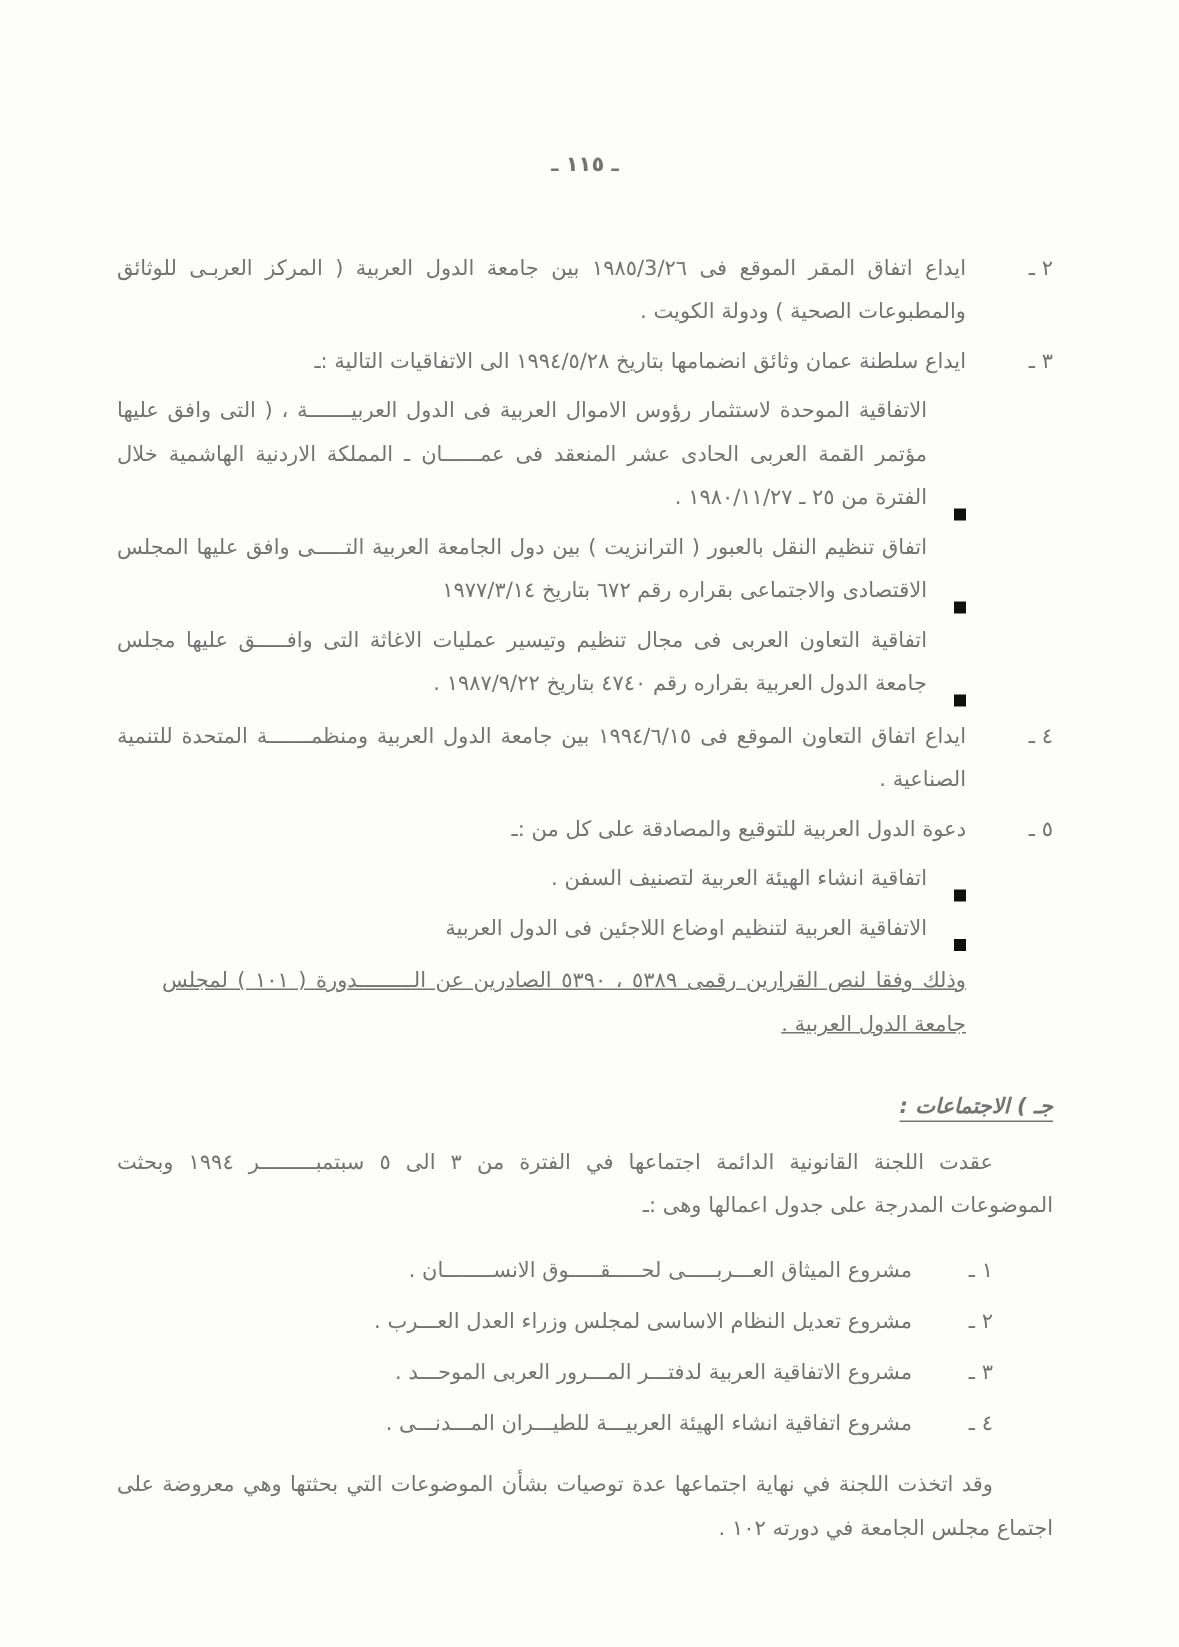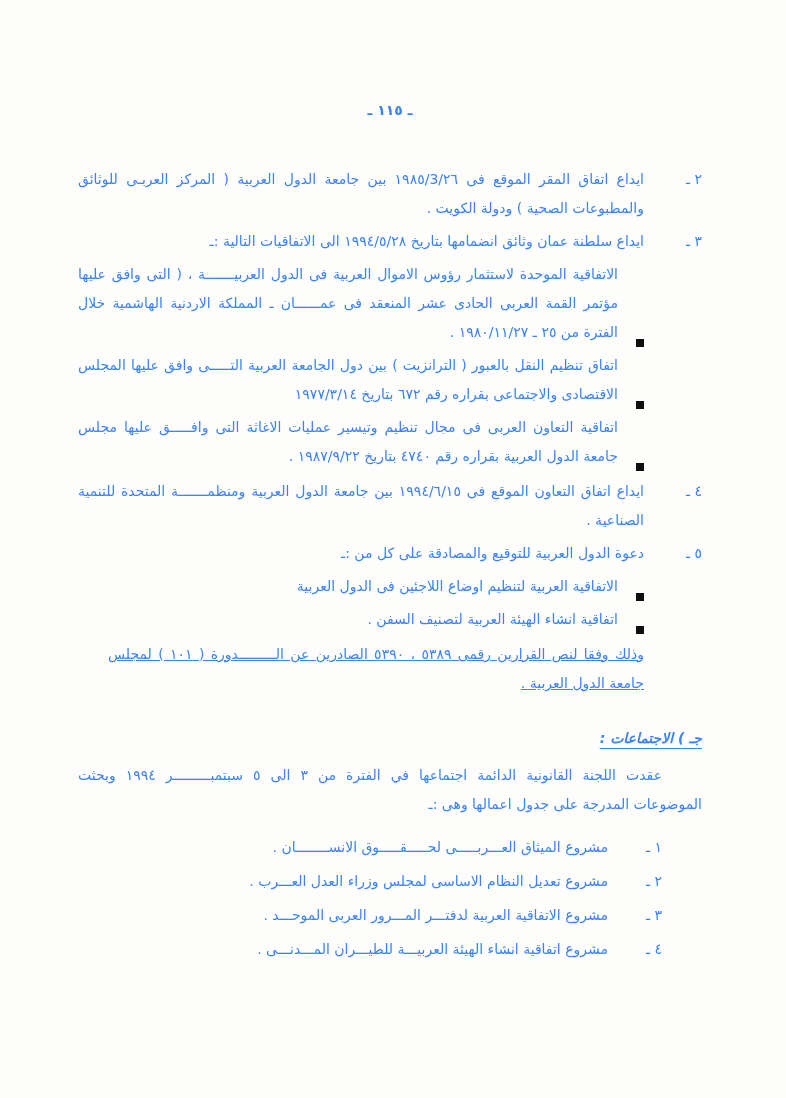--- a/index.html
+++ b/index.html
@@ -12,21 +12,21 @@
     width: 786px;
     height: 1098px;
     margin: 0 auto;
     background: #fdfdfb;
     box-sizing: border-box;
     padding: 96px 84px 36px 78px;
     direction: rtl;
     font-family: "DejaVu Sans", sans-serif;
     font-size: 14px;
     line-height: 29px;
-    color: #3b82f6;
+    color: #737373;
     overflow: hidden;
   }
   .page-number {
     text-align: center;
     font-weight: bold;
     letter-spacing: 1px;
     margin-bottom: 40px;
   }
   .doc-body p { margin: 0; }
 
@@ -145,25 +145,25 @@
     </div>
 
     <div class="item">
       <span class="marker">٥ ـ</span>
       <p class="item-text">دعوة الدول العربية للتوقيع والمصادقة على كل من :ـ</p>
     </div>
 
     <div class="bullet-group">
       <div class="bullet">
         <span class="bullet-square"></span>
-        <p class="bullet-text">الاتفاقية العربية لتنظيم اوضاع اللاجئين فى الدول العربية</p>
+        <p class="bullet-text">اتفاقية انشاء الهيئة العربية لتصنيف السفن .</p>
       </div>
       <div class="bullet">
         <span class="bullet-square"></span>
-        <p class="bullet-text">اتفاقية انشاء الهيئة العربية لتصنيف السفن .</p>
+        <p class="bullet-text">الاتفاقية العربية لتنظيم اوضاع اللاجئين فى الدول العربية</p>
       </div>
     </div>
 
     <p class="closing-note">وذلك وفقا لنص القرارين رقمى ٥٣٨٩ ، ٥٣٩٠ الصادرين عن الـــــــــدورة ( ١٠١ ) لمجلس جامعة الدول العربية .</p>
 
     <div class="meetings">
       <h3 class="section-heading">جـ ) الاجتماعات :</h3>
 
       <p class="intro-par">عقدت اللجنة القانونية الدائمة اجتماعها في الفترة من ٣ الى ٥ سبتمبـــــــــر ١٩٩٤ وبحثت الموضوعات المدرجة على جدول اعمالها وهى :ـ</p>
 
@@ -177,16 +177,17 @@
       </div>
       <div class="m-item">
         <span class="m-marker">٣ ـ</span>
         <p class="m-text">مشروع الاتفاقية العربية لدفتـــر المـــرور العربى الموحـــد .</p>
       </div>
       <div class="m-item">
         <span class="m-marker">٤ ـ</span>
         <p class="m-text">مشروع اتفاقية انشاء الهيئة العربيـــة للطيـــران المـــدنـــى .</p>
       </div>
 
+      <p class="final-par">وقد اتخذت اللجنة في نهاية اجتماعها عدة توصيات بشأن الموضوعات التي بحثتها وهي معروضة على اجتماع مجلس الجامعة في دورته ١٠٢ .</p>
     </div>
 
   </div>
 </div>
 
 </body></html>

